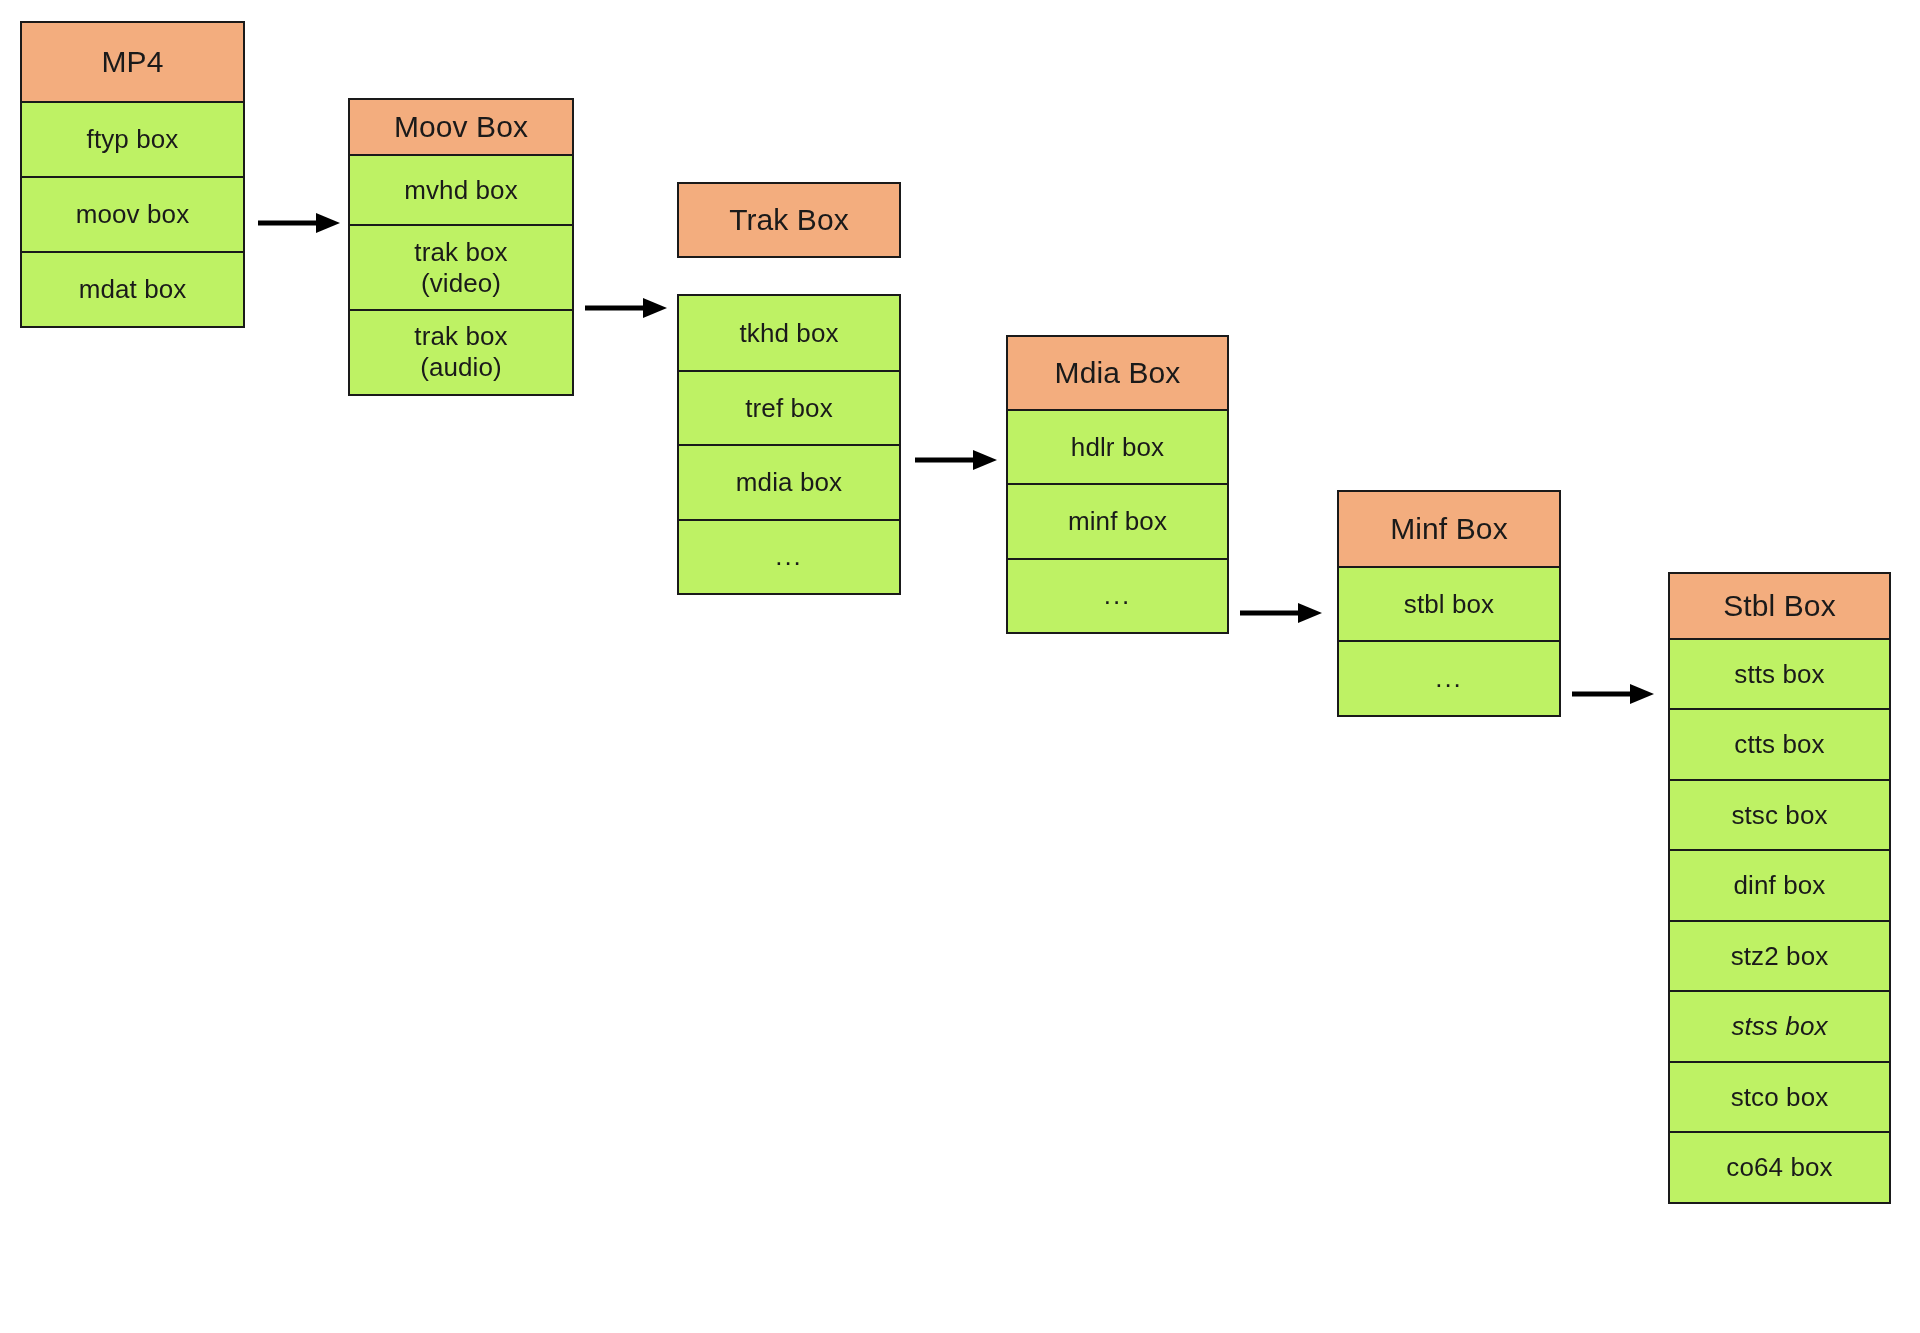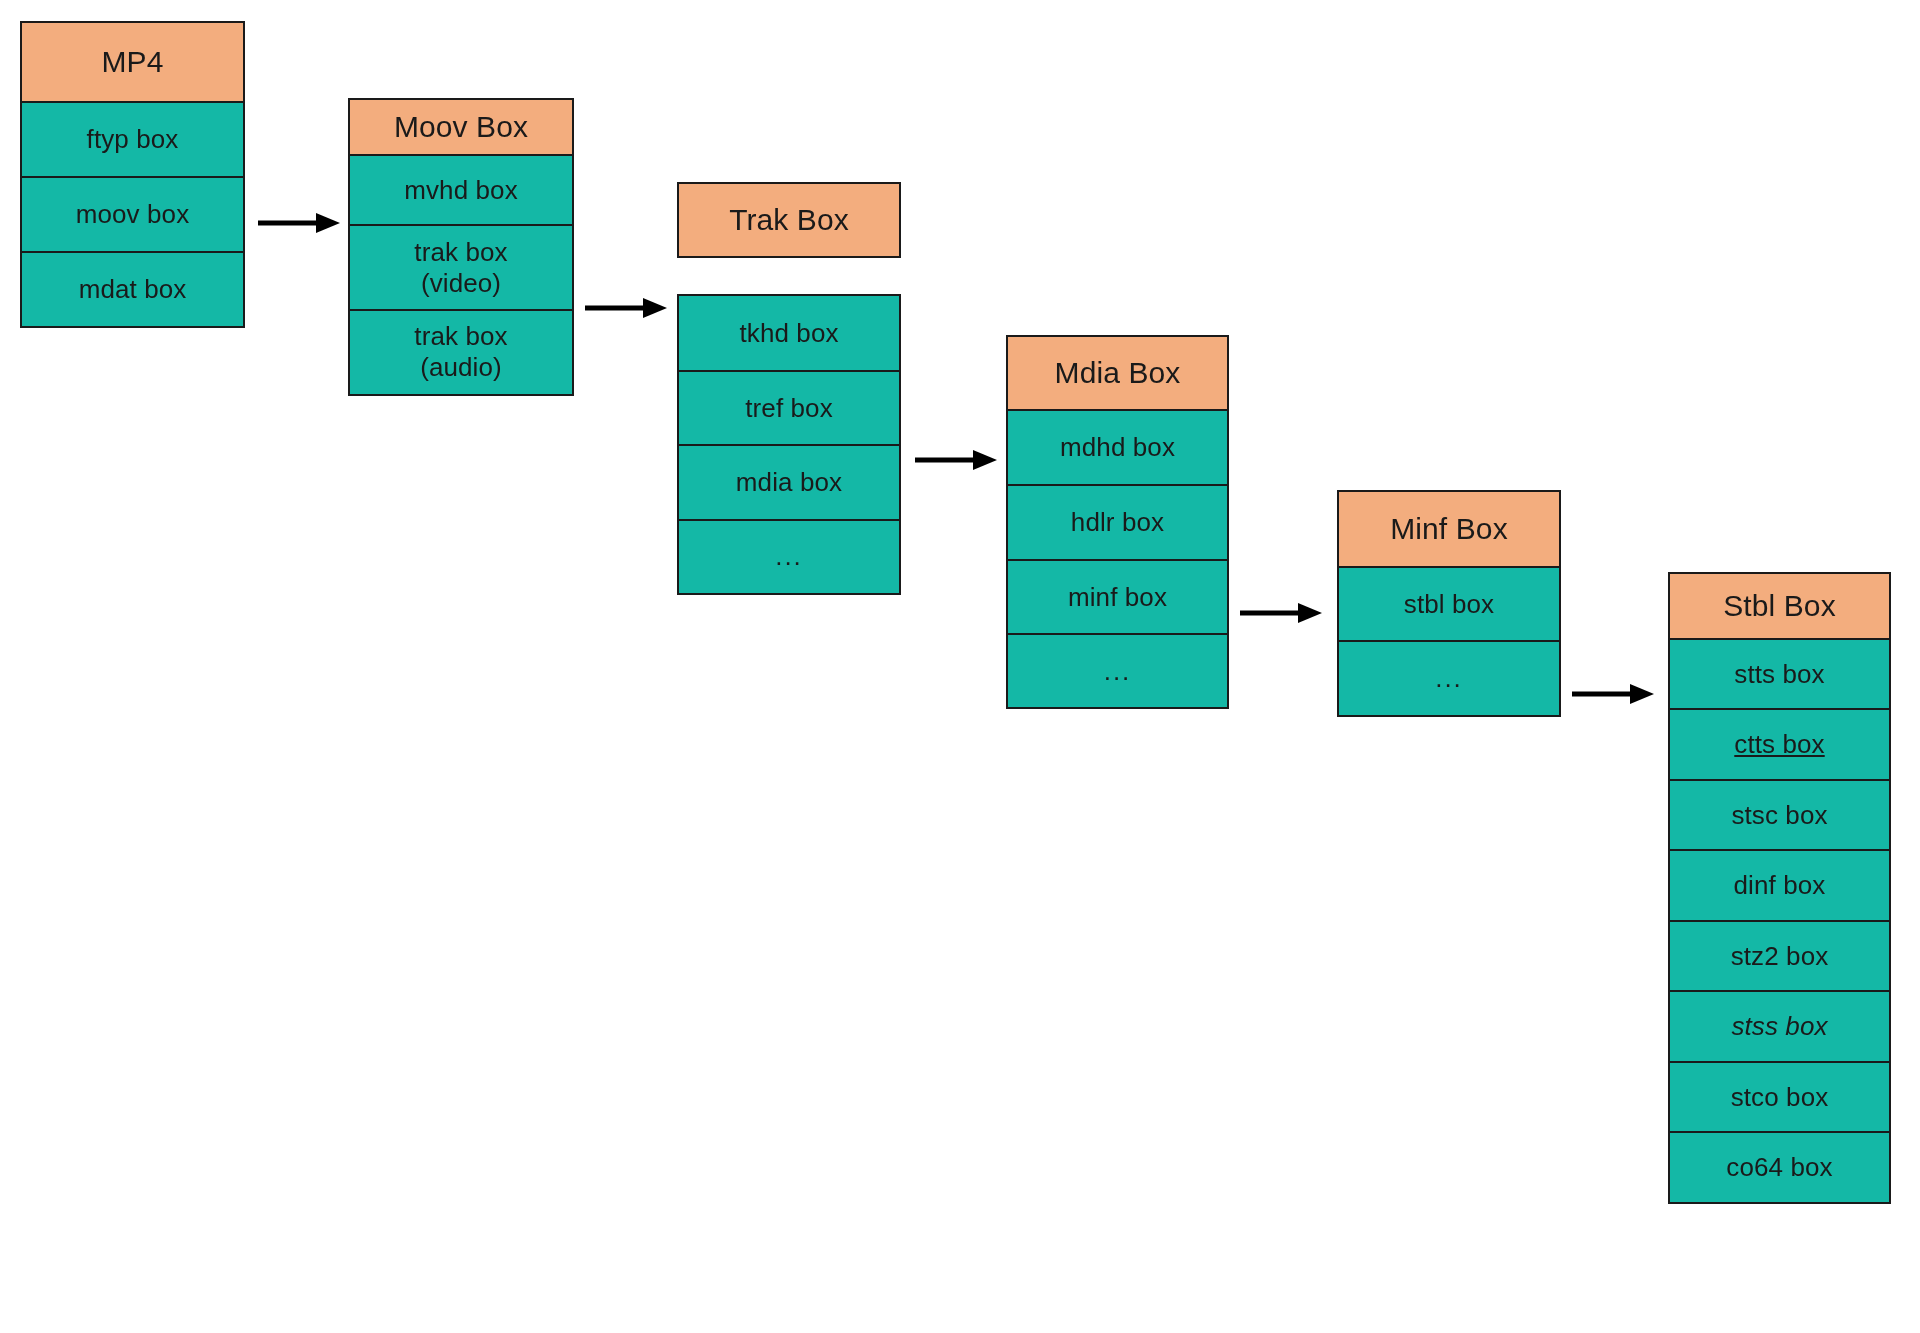--- a/index.html
+++ b/index.html
@@ -16,21 +16,21 @@
     overflow: hidden;
   }
   .box-group {
     position: absolute;
     box-sizing: border-box;
   }
   .box-row {
     box-sizing: border-box;
     border: 2.5px solid #1a1a1a;
     margin-top: -2.5px;
-    background: #14b8a6;
+    background: #bef264;
     color: #1a1a1a;
     display: flex;
     align-items: center;
     justify-content: center;
     text-align: center;
     line-height: 1.18;
     font-weight: 400;
     letter-spacing: 0.1px;
   }
   .box-row:first-child { margin-top: 0; }
@@ -97,21 +97,20 @@
 
   <div class="arrow" style="left:915px; top:448px; width:82px;">
     <svg width="82" height="24" viewBox="0 0 82 24">
       <line x1="0" y1="12" x2="62" y2="12" stroke="#000000" stroke-width="5"></line>
       <polygon points="58,2 82,12 58,22" fill="#000000"></polygon>
     </svg>
   </div>
 
   <div class="box-group" style="left:1006px; top:335px; width:223px;">
     <div class="box-row header" style="height:76px;">Mdia Box</div>
-    <div class="box-row item" style="height:78px;">mdhd box</div>
     <div class="box-row item" style="height:77px;">hdlr box</div>
     <div class="box-row item" style="height:77px;">minf box</div>
     <div class="box-row ellipsis" style="height:76px;">...</div>
   </div>
 
   <div class="arrow" style="left:1240px; top:601px; width:82px;">
     <svg width="82" height="24" viewBox="0 0 82 24">
       <line x1="0" y1="12" x2="62" y2="12" stroke="#000000" stroke-width="5"></line>
       <polygon points="58,2 82,12 58,22" fill="#000000"></polygon>
     </svg>
@@ -126,21 +125,21 @@
   <div class="arrow" style="left:1572px; top:682px; width:82px;">
     <svg width="82" height="24" viewBox="0 0 82 24">
       <line x1="0" y1="12" x2="62" y2="12" stroke="#000000" stroke-width="5"></line>
       <polygon points="58,2 82,12 58,22" fill="#000000"></polygon>
     </svg>
   </div>
 
   <div class="box-group" style="left:1668px; top:572px; width:223px;">
     <div class="box-row header" style="height:68px;">Stbl Box</div>
     <div class="box-row item" style="height:73px;">stts box</div>
-    <div class="box-row item" style="height:73px;text-decoration:underline;">ctts box</div>
+    <div class="box-row item" style="height:73px;">ctts box</div>
     <div class="box-row item" style="height:73px;">stsc box</div>
     <div class="box-row item" style="height:73px;">dinf box</div>
     <div class="box-row item" style="height:73px;">stz2 box</div>
     <div class="box-row item" style="height:73px;font-style:italic;">stss box</div>
     <div class="box-row item" style="height:73px;">stco box</div>
     <div class="box-row item" style="height:73px;">co64 box</div>
   </div>
 
 </div>
 

